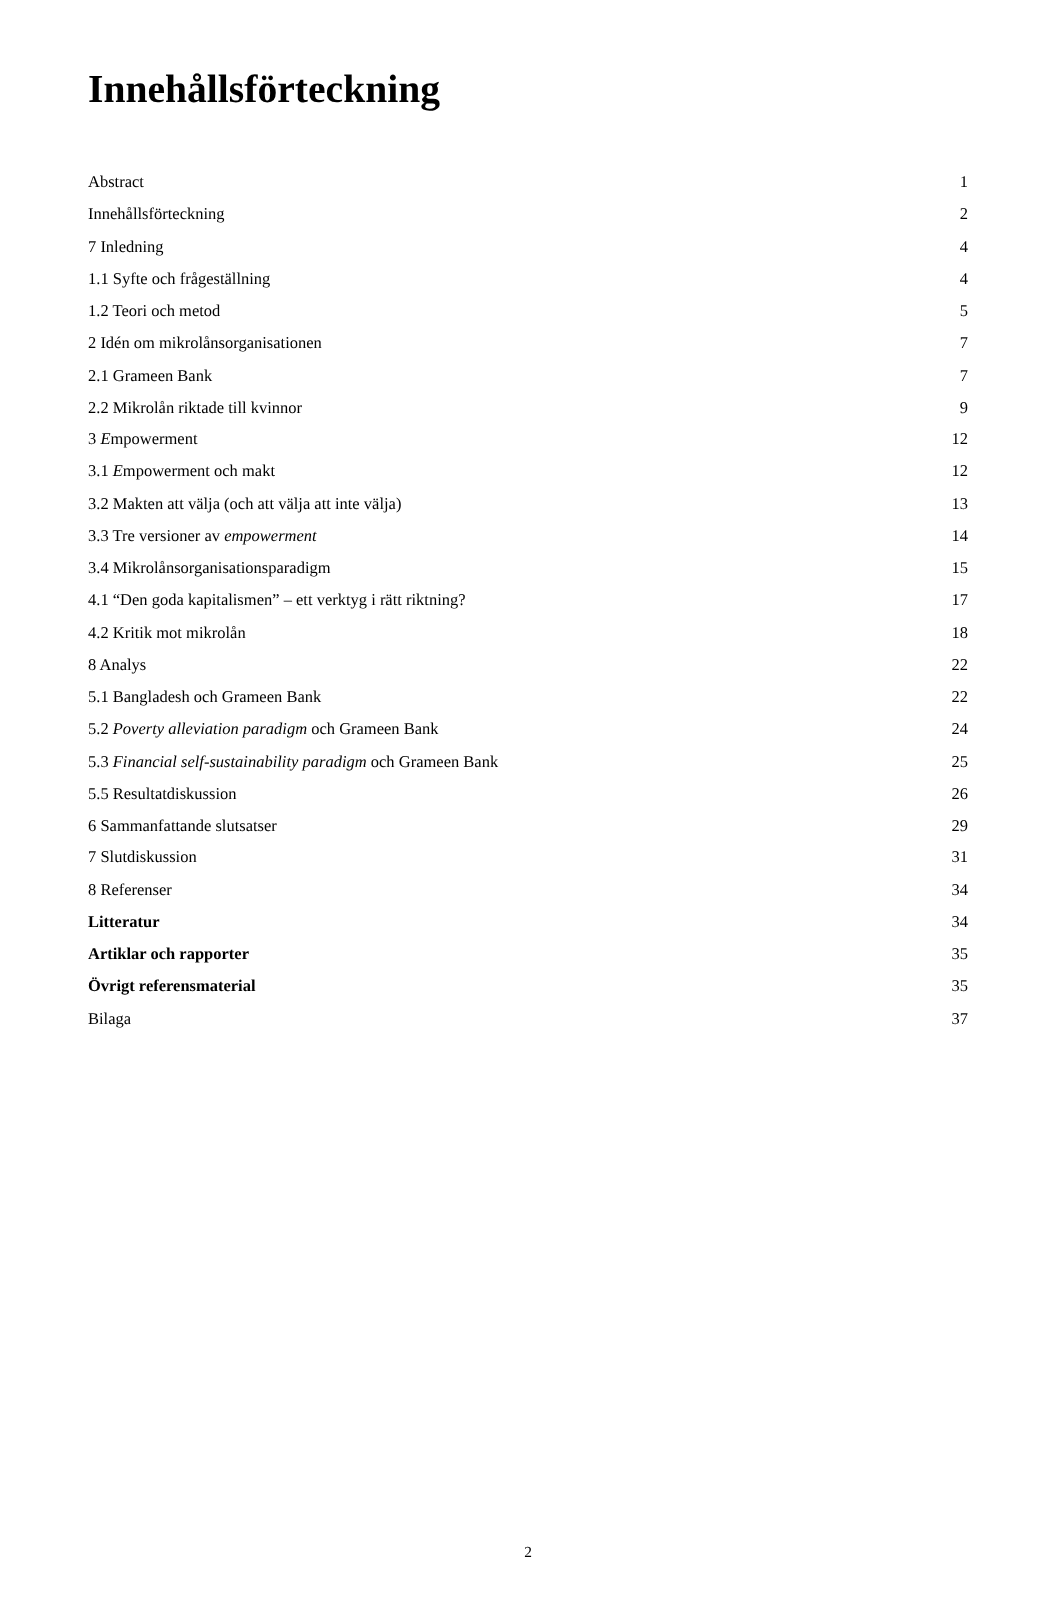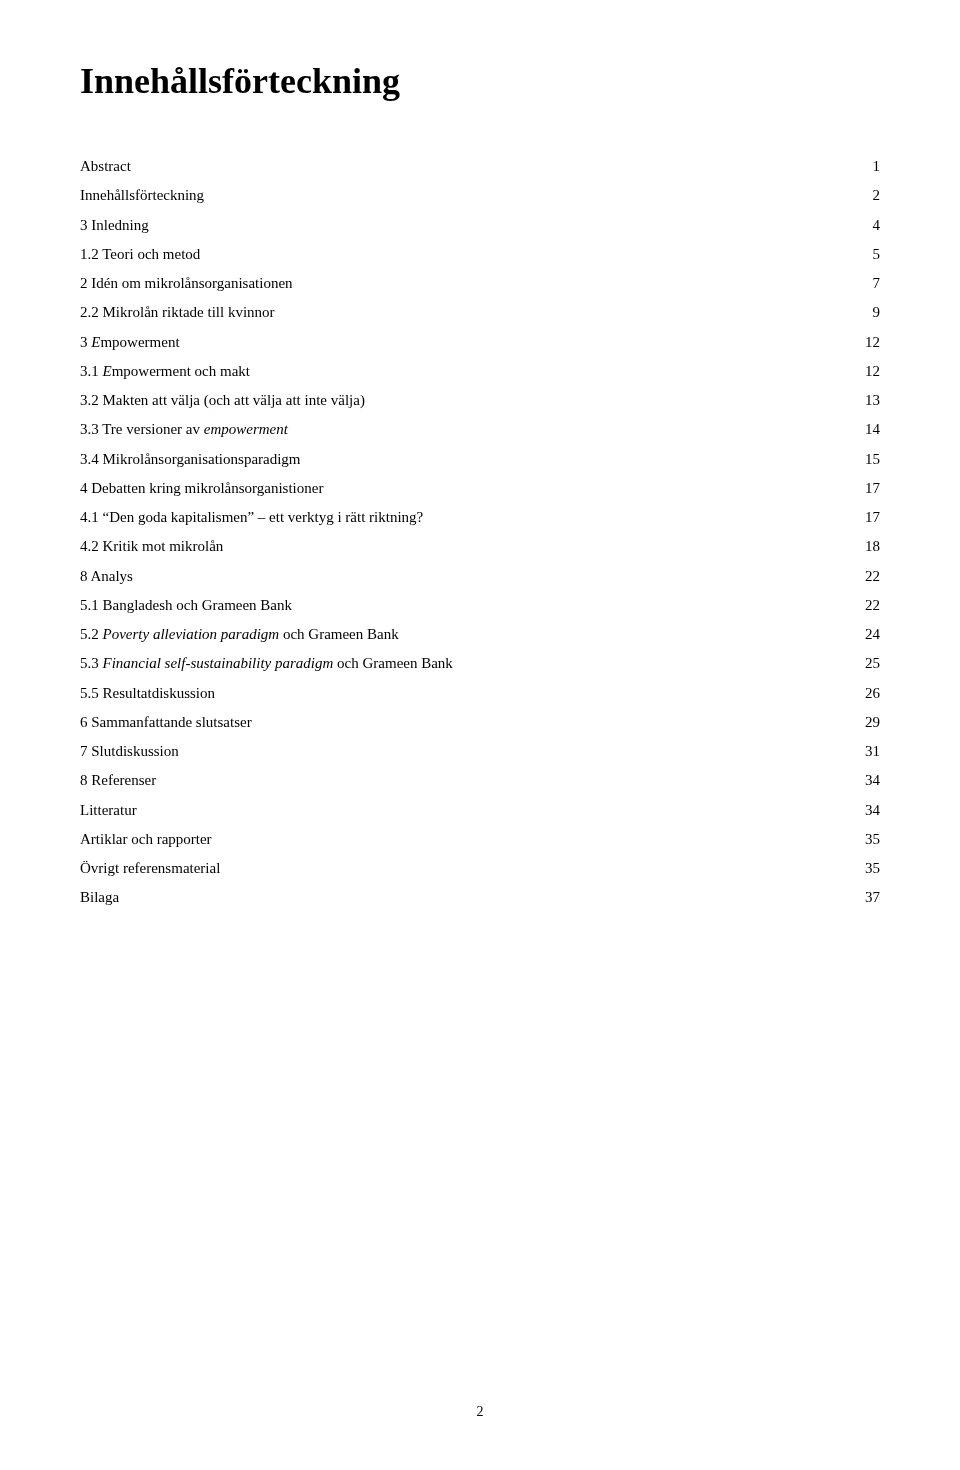--- a/index.html
+++ b/index.html
@@ -46,20 +46,21 @@
       text-align: right;
     }
 
     .toc-indent1 {
       padding-left: 0px;
       margin-top: 30px;
     }
 
     .toc-indent2 {
       padding-left: 30px;
+      font-weight: bold;
     }
 
     .toc-italic {
       font-style: italic;
     }
 
     .page-footer {
       position: absolute;
       bottom: 50px;
       left: 0;
@@ -77,29 +78,37 @@
   <tbody>
     <tr>
       <td class="toc-label toc-indent1">Abstract</td>
       <td class="toc-page">1</td>
     </tr>
     <tr>
       <td class="toc-label toc-indent1">Innehållsförteckning</td>
       <td class="toc-page">2</td>
     </tr>
     <tr>
-      <td class="toc-label toc-indent1">3  Inledning</td>
+      <td class="toc-label toc-indent1">7  Inledning</td>
+      <td class="toc-page">4</td>
+    </tr>
+    <tr>
+      <td class="toc-label toc-indent1">1.1  Syfte och frågeställning</td>
       <td class="toc-page">4</td>
     </tr>
     <tr>
       <td class="toc-label toc-indent1">1.2  Teori och metod</td>
       <td class="toc-page">5</td>
     </tr>
     <tr>
       <td class="toc-label toc-indent1">2  Idén om mikrolånsorganisationen</td>
+      <td class="toc-page">7</td>
+    </tr>
+    <tr>
+      <td class="toc-label toc-indent1">2.1  Grameen Bank</td>
       <td class="toc-page">7</td>
     </tr>
     <tr>
       <td class="toc-label toc-indent1">2.2  Mikrolån riktade till kvinnor</td>
       <td class="toc-page">9</td>
     </tr>
     <tr>
       <td class="toc-label toc-indent1">3  <span class="toc-italic">E</span>mpowerment</td>
       <td class="toc-page">12</td>
     </tr>
@@ -111,24 +120,20 @@
       <td class="toc-label toc-indent1">3.2  Makten att välja (och att välja att inte välja)</td>
       <td class="toc-page">13</td>
     </tr>
     <tr>
       <td class="toc-label toc-indent1">3.3  Tre versioner av <span class="toc-italic">empowerment</span></td>
       <td class="toc-page">14</td>
     </tr>
     <tr>
       <td class="toc-label toc-indent1">3.4  Mikrolånsorganisationsparadigm</td>
       <td class="toc-page">15</td>
-    </tr>
-    <tr>
-      <td class="toc-label toc-indent1">4  Debatten kring mikrolånsorganistioner</td>
-      <td class="toc-page">17</td>
     </tr>
     <tr>
       <td class="toc-label toc-indent1">4.1  “Den goda kapitalismen” – ett verktyg i rätt riktning?</td>
       <td class="toc-page">17</td>
     </tr>
     <tr>
       <td class="toc-label toc-indent1">4.2  Kritik mot mikrolån</td>
       <td class="toc-page">18</td>
     </tr>
     <tr>

